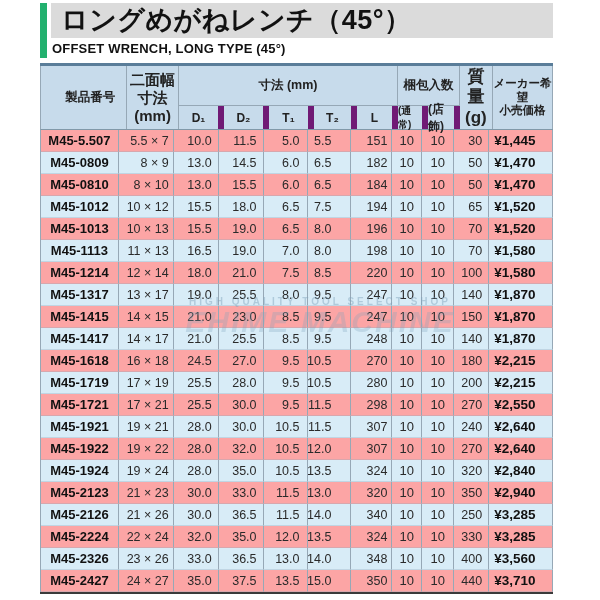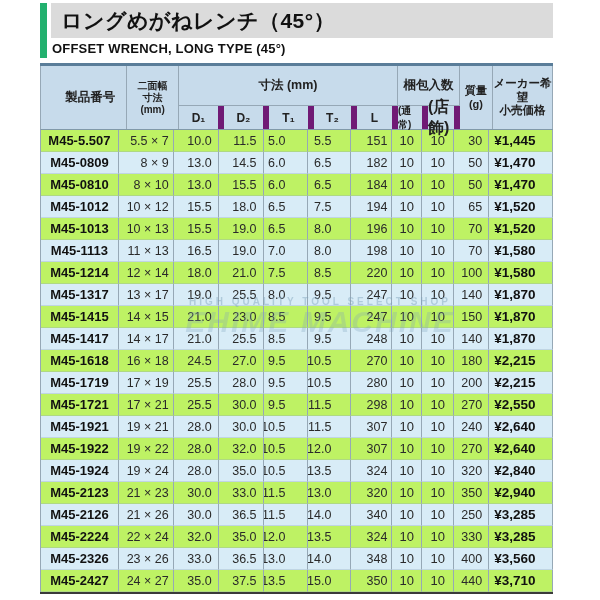--- a/index.html
+++ b/index.html
@@ -9,21 +9,21 @@
     color:#1a1a1a;overflow:hidden;
   }
   
   .accent-bar{
     position:absolute;left:40px;top:3px;width:7px;height:55px;
     background:#22b06e;
   }
   .title-bar{
     position:absolute;left:51px;top:3px;width:502px;height:35px;
     background:#dbdbdb;
-    font-size:21px;font-weight:bold;line-height:35px;
+    font-size:27px;font-weight:bold;line-height:35px;
     padding-left:10px;box-sizing:border-box;color:#111;
     letter-spacing:0.5px;white-space:nowrap;
   }
   .subtitle{
     position:absolute;left:52px;top:41px;height:18px;
     font-size:13px;font-weight:bold;color:#111;letter-spacing:0.2px;
   }
   
   .spec-table{
     position:absolute;left:40px;top:63px;width:513px;
@@ -36,55 +36,55 @@
     border-left:1px solid #96a8b6;border-bottom:1px solid #8199a9;
     box-sizing:border-box;font-weight:bold;
   }
   .hc{
     display:flex;flex-direction:column;align-items:center;justify-content:center;
     border-right:1px solid #96a8b6;box-sizing:border-box;
     text-align:center;color:#222;
   }
   .hc .ln{display:block;line-height:1.2;}
   .h-product{width:78px;font-size:12.5px;margin-left:13px;}
-  .h-waf{width:55px;font-size:10px;}
-  .h-mass{width:35px;font-size:11px;align-items:center;}
+  .h-waf{width:55px;font-size:15px;}
+  .h-mass{width:35px;font-size:17px;align-items:center;}
   .h-price{width:64px;font-size:11.5px;}
   .h-group{display:flex;flex-direction:column;box-sizing:border-box;}
   .h-dims{width:219px;}
   .h-pack{width:62px;}
   .group-label{
     height:40px;display:flex;align-items:center;justify-content:center;
     font-size:12.5px;border-bottom:1px solid #96a8b6;
     border-right:1px solid #96a8b6;box-sizing:border-box;color:#222;
   }
   .sub-row{display:flex;height:23px;}
   .sub-cell{
     display:flex;align-items:center;justify-content:center;
     border-right:6px solid #701a75;box-sizing:border-box;
     font-size:12px;color:#222;
   }
   .s-d1{width:45px}.s-d2{width:45px}.s-t1{width:45px}.s-t2{width:43px}.s-l{width:41px}
   .s-normal{width:30px;font-size:10px;}
-  .s-shop{width:32px;font-size:16px;}
+  .s-shop{width:32px;font-size:12px;}
   
   .tbody{border-left:1px solid #96a8b6;box-sizing:border-box;}
-  .row{display:flex;height:22px;background:#bef264;}
+  .row{display:flex;height:22px;background:#fca5a5;}
   .row:nth-child(even){background:#d8ecf7;}
   .cell{
     display:flex;align-items:center;box-sizing:border-box;
     border-right:1px solid #96a8b6;border-bottom:1px solid rgba(150,172,188,0.35);
     font-size:12.5px;color:#2a2a2a;justify-content:flex-end;
     white-space:nowrap;overflow:hidden;
   }
   .c0{width:78px;font-weight:bold;justify-content:center;font-size:13px;color:#111;}
   .c1{width:55px;padding-right:4px;}
   .c2{width:45px;padding-right:6px;}
   .c3{width:45px;padding-right:6px;}
-  .c4{width:45px;padding-right:22px;}
+  .c4{width:45px;padding-right:8px;}
   .c5{width:43px;padding-right:19px;}
   .c6{width:41px;padding-right:4px;}
   .c7{width:30px;justify-content:center;font-size:13px;}
   .c8{width:32px;justify-content:center;font-size:13px;}
   .c9{width:35px;padding-right:6px;}
   .c10{width:64px;justify-content:flex-start;padding-left:5px;font-weight:bold;font-size:13.5px;color:#111;}
   
   .watermark{
     position:absolute;left:120px;top:296px;width:400px;text-align:center;
     pointer-events:none;z-index:5;color:#7fa3bb;

